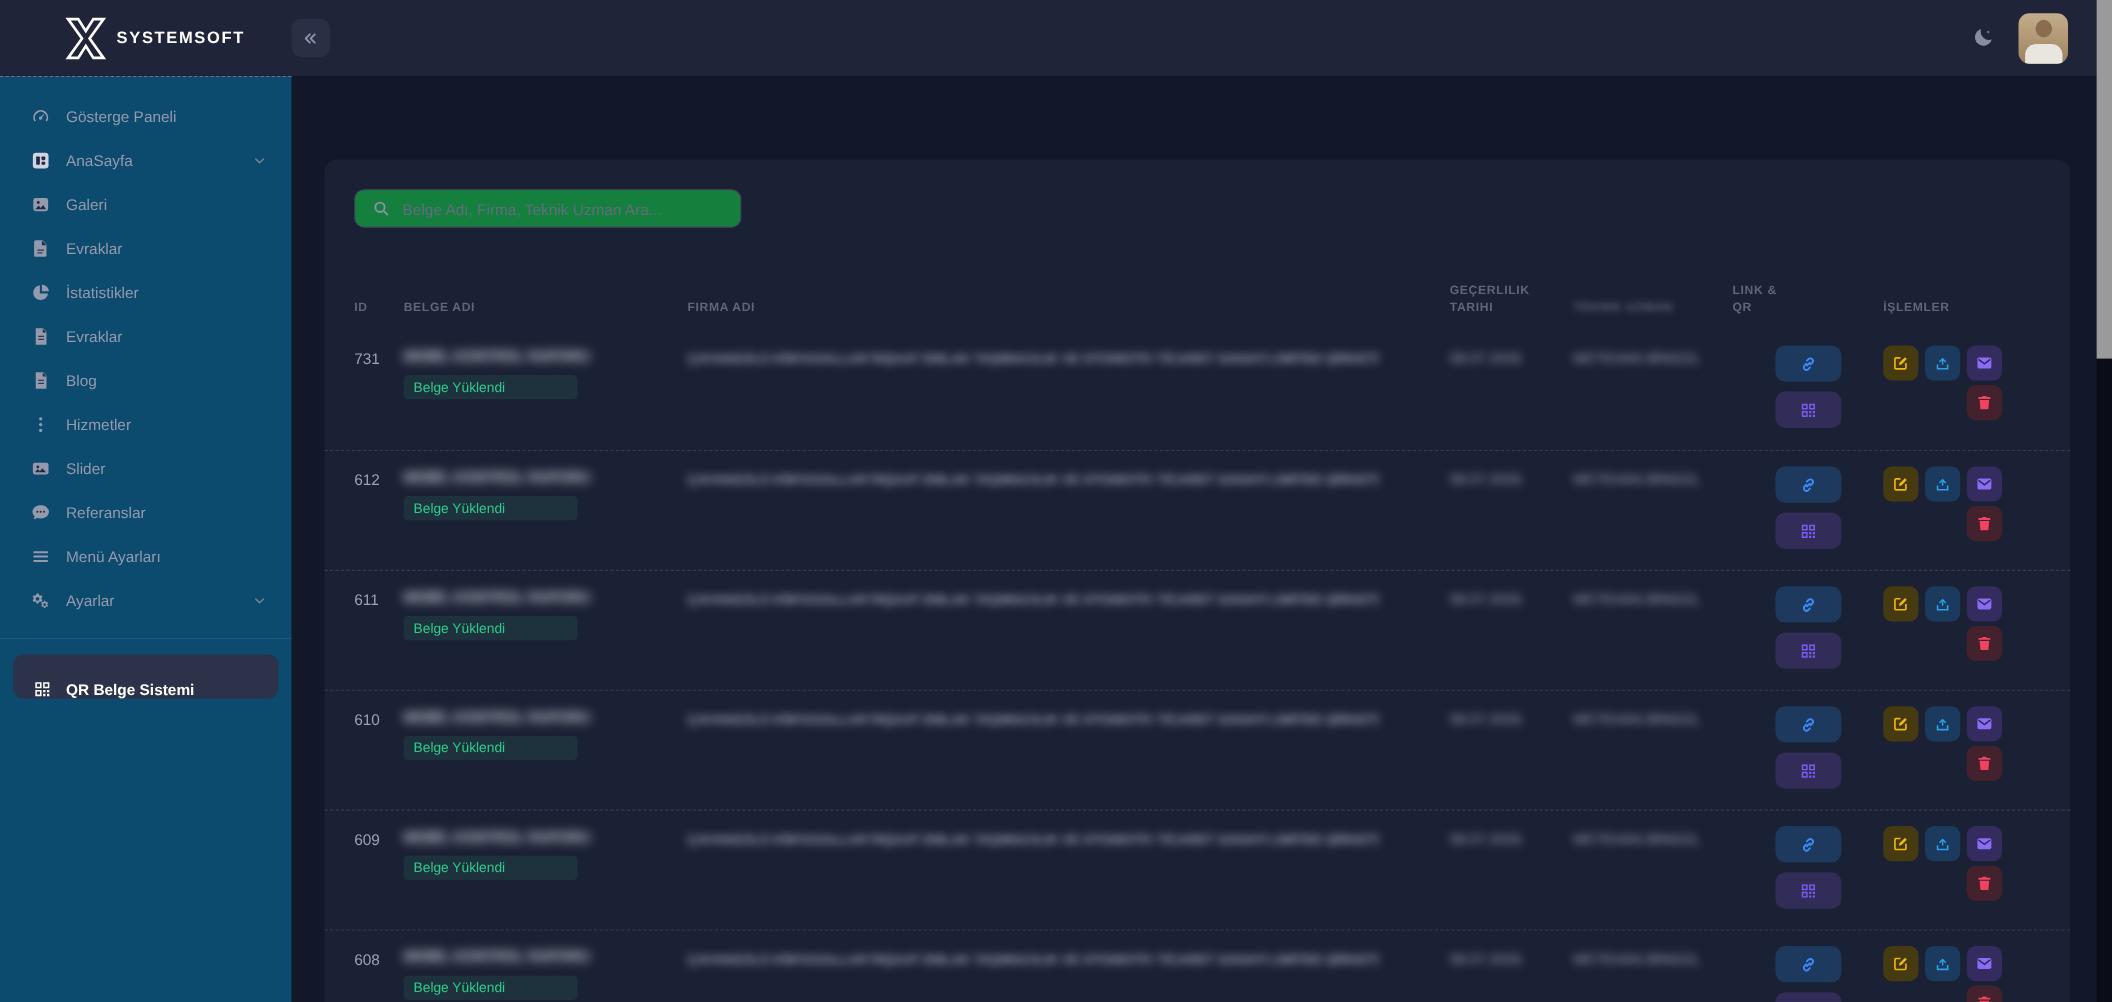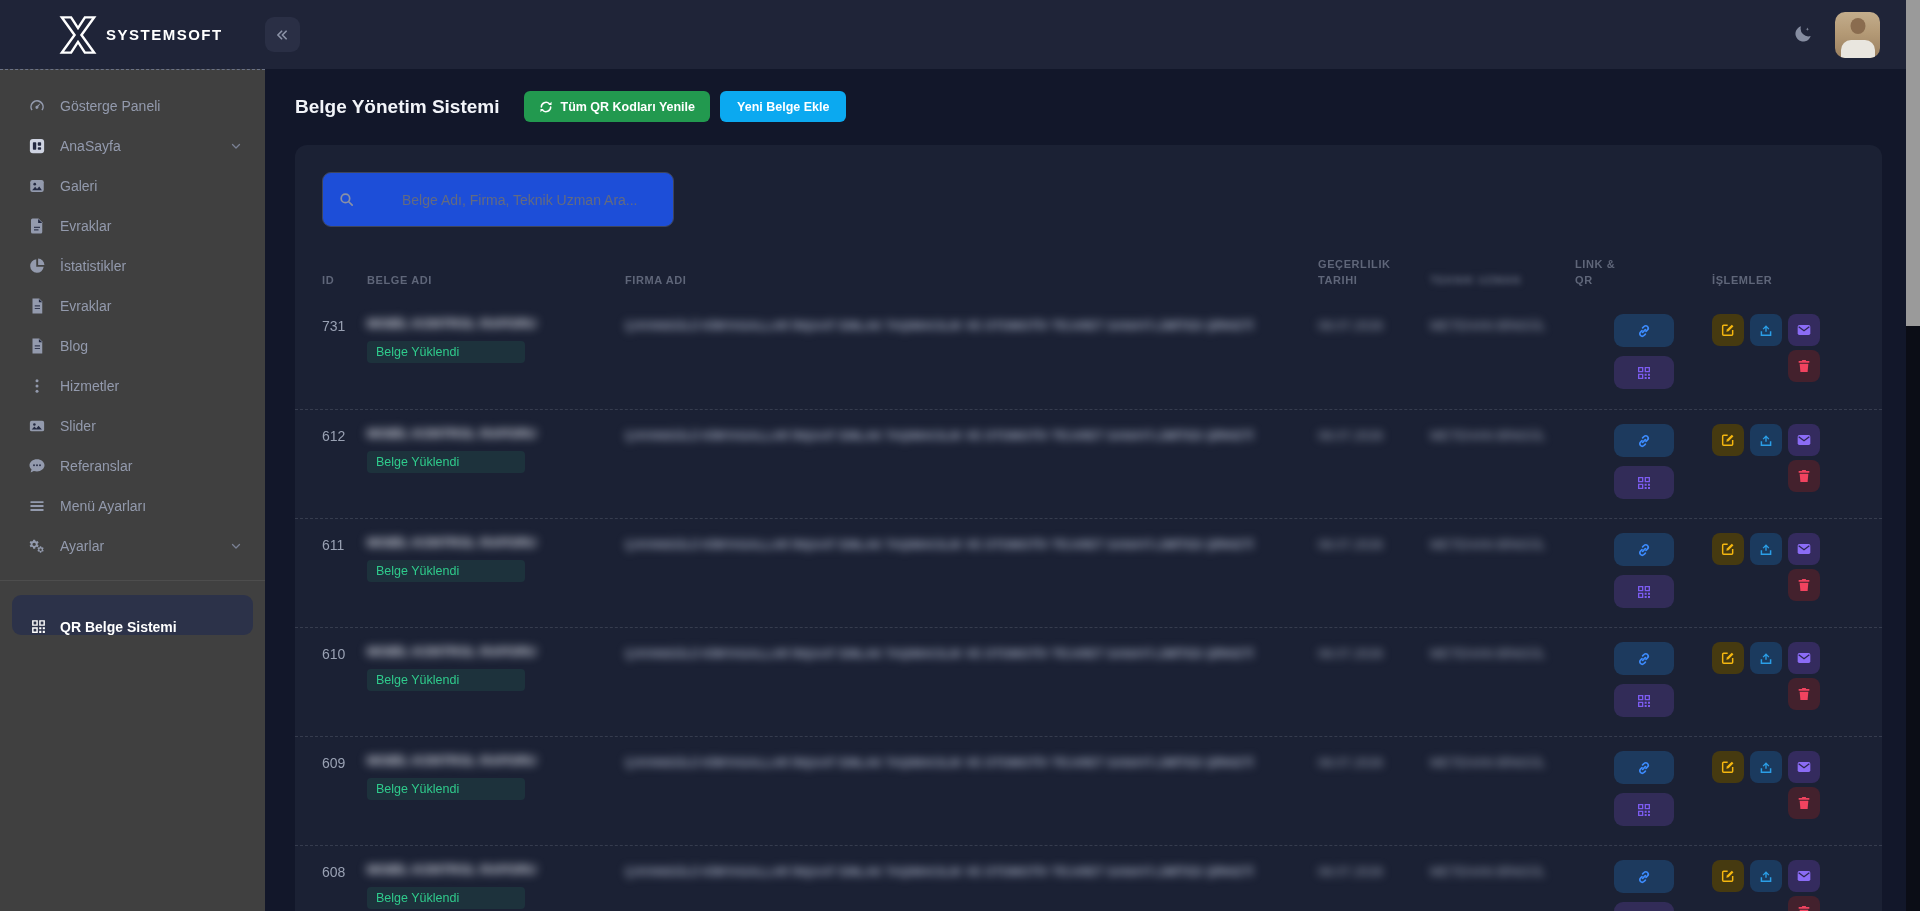--- a/index.html
+++ b/index.html
@@ -22,21 +22,21 @@
   .theme-toggle .icon { width:22px; height:22px; }
   .avatar { width:45px; height:46px; border-radius:10px; position:relative; overflow:hidden;
     background:linear-gradient(180deg,#c3ad8c 0%,#b49a76 45%,#9b8060 100%); cursor:pointer; }
   .avatar::before { content:''; position:absolute; top:6px; left:50%; transform:translateX(-50%);
     width:15px; height:16px; border-radius:50%; background:#8a6c4f; }
   .avatar::after { content:''; position:absolute; bottom:-4px; left:50%; transform:translateX(-50%);
     width:34px; height:22px; border-radius:10px 10px 0 0; background:#e9e6df; }
 
   
   .sidebar { position:absolute; top:69px; left:0; width:265px; height:842px;
-    background:#404040; border-top:1px dashed #6b7285; z-index:2; }
+    background:#0c4a6e; border-top:1px dashed #6b7285; z-index:2; }
   .side-nav { padding-top:16px; }
   .side-item { height:40px; display:flex; align-items:center; padding:0 22px 0 28px;
     color:#939aad; font-size:14px; cursor:pointer; }
   .side-item .icon { width:18px; height:18px; margin-right:14px; flex:none; }
   .side-item .chev { margin-left:auto; margin-right:0; width:14px; height:14px; color:#7a8194; }
   .side-divider { margin:14px 0; border-top:1px solid rgba(255,255,255,.07); }
   .side-active { margin:0 12px; height:40px; border-radius:9px; background:#2c3249;
     display:flex; align-items:flex-end; padding:0 18px; color:#ffffff; font-size:14px;
     font-weight:600; cursor:pointer; }
   .side-active .icon { width:17px; height:17px; margin-right:13px; color:#fff; }
@@ -49,23 +49,23 @@
   .btn { border:none; cursor:pointer; font-family:inherit; }
   .btn-green { height:31px; padding:0 15px; border-radius:6px; background:#22994f; color:#fff;
     font-size:12.5px; font-weight:700; display:flex; align-items:center; gap:8px; }
   .btn-green .icon { width:14px; height:14px; }
   .btn-blue { height:31px; padding:0 17px; border-radius:6px; background:#0ba9f0; color:#fff;
     font-size:12.5px; font-weight:700; }
 
   .card { position:absolute; left:30px; top:76px; width:1587px; height:900px;
     background:#1b2134; border-radius:12px; }
 
-  .search-box { position:absolute; left:27px; top:27px; width:352px; height:55px;
+  .search-box { position:absolute; left:27px; top:27px; width:352px; height:35px;
     border:1px solid #3e455c; border-radius:9px; display:flex; align-items:center;
-    padding:0 15px; background:#1d4ed8;gap:36px; }
+    padding:0 15px; background:#15803d; }
   .search-box .icon { width:17px; height:17px; color:#8a91a5; margin-right:11px; flex:none; }
   .search-box input { flex:1; background:transparent; border:none; outline:none;
     color:#c6ccda; font-size:14px; font-family:inherit; }
   .search-box input::placeholder { color:#646b80; }
 
   .grid-cols { display:grid; grid-template-columns:45px 258px 1fr 112px 145px 137px 170px;
     padding-left:27px; }
   .thead { position:absolute; left:0; top:96px; width:100%; align-items:end; height:48px;
     color:#5f6679; font-size:11px; font-weight:700; letter-spacing:.6px; line-height:1.45; }
   .hc-linkqr { max-width:44px; }
@@ -285,36 +285,20 @@
             <svg viewBox="0 0 24 24" fill="currentColor">
               <path d="M3 3h8v8H3zm2 2v4h4V5zM13 3h8v8h-8zm2 2v4h4V5zM3 13h8v8H3zm2 2v4h4v-4zm8-2h3v3h-3zm5 0h3v3h-3zm-5 5h3v3h-3zm5 0h3v3h-3z"></path>
             </svg>
           </span>
      <span>QR Belge Sistemi</span>
    </div>
       </div>
   </aside>
 
   <main class="main">
-    <div class="page-head">
-      <div class="page-title">Belge Yönetim Sistemi</div>
-      <button class="btn btn-green">
-        <span class="icon">
-            <svg viewBox="0 0 24 24" fill="none" stroke="currentColor" stroke-width="2.6" stroke-linecap="round">
-              <path d="M20 12a8 8 0 0 1-13.7 5.6"></path>
-              <path d="M4 12a8 8 0 0 1 13.7-5.6"></path>
-              <path fill="currentColor" stroke="none" d="M21.5 3v5.5H16zM2.5 21v-5.5H8z"></path>
-            </svg>
-          </span>
-        <span>Tüm QR Kodları Yenile</span>
-      </button>
-      <button class="btn btn-blue">
-        <span>Yeni Belge Ekle</span>
-      </button>
-    </div>
 
     <section class="card">
       <div class="search-box">
         <span class="icon">
             <svg viewBox="0 0 24 24" fill="none" stroke="currentColor" stroke-width="2.4" stroke-linecap="round">
               <circle cx="10.5" cy="10.5" r="6"></circle>
               <path d="M15.5 15.5L20 20"></path>
             </svg>
           </span>
         <input type="text" placeholder="Belge Adı, Firma, Teknik Uzman Ara..." style="">

